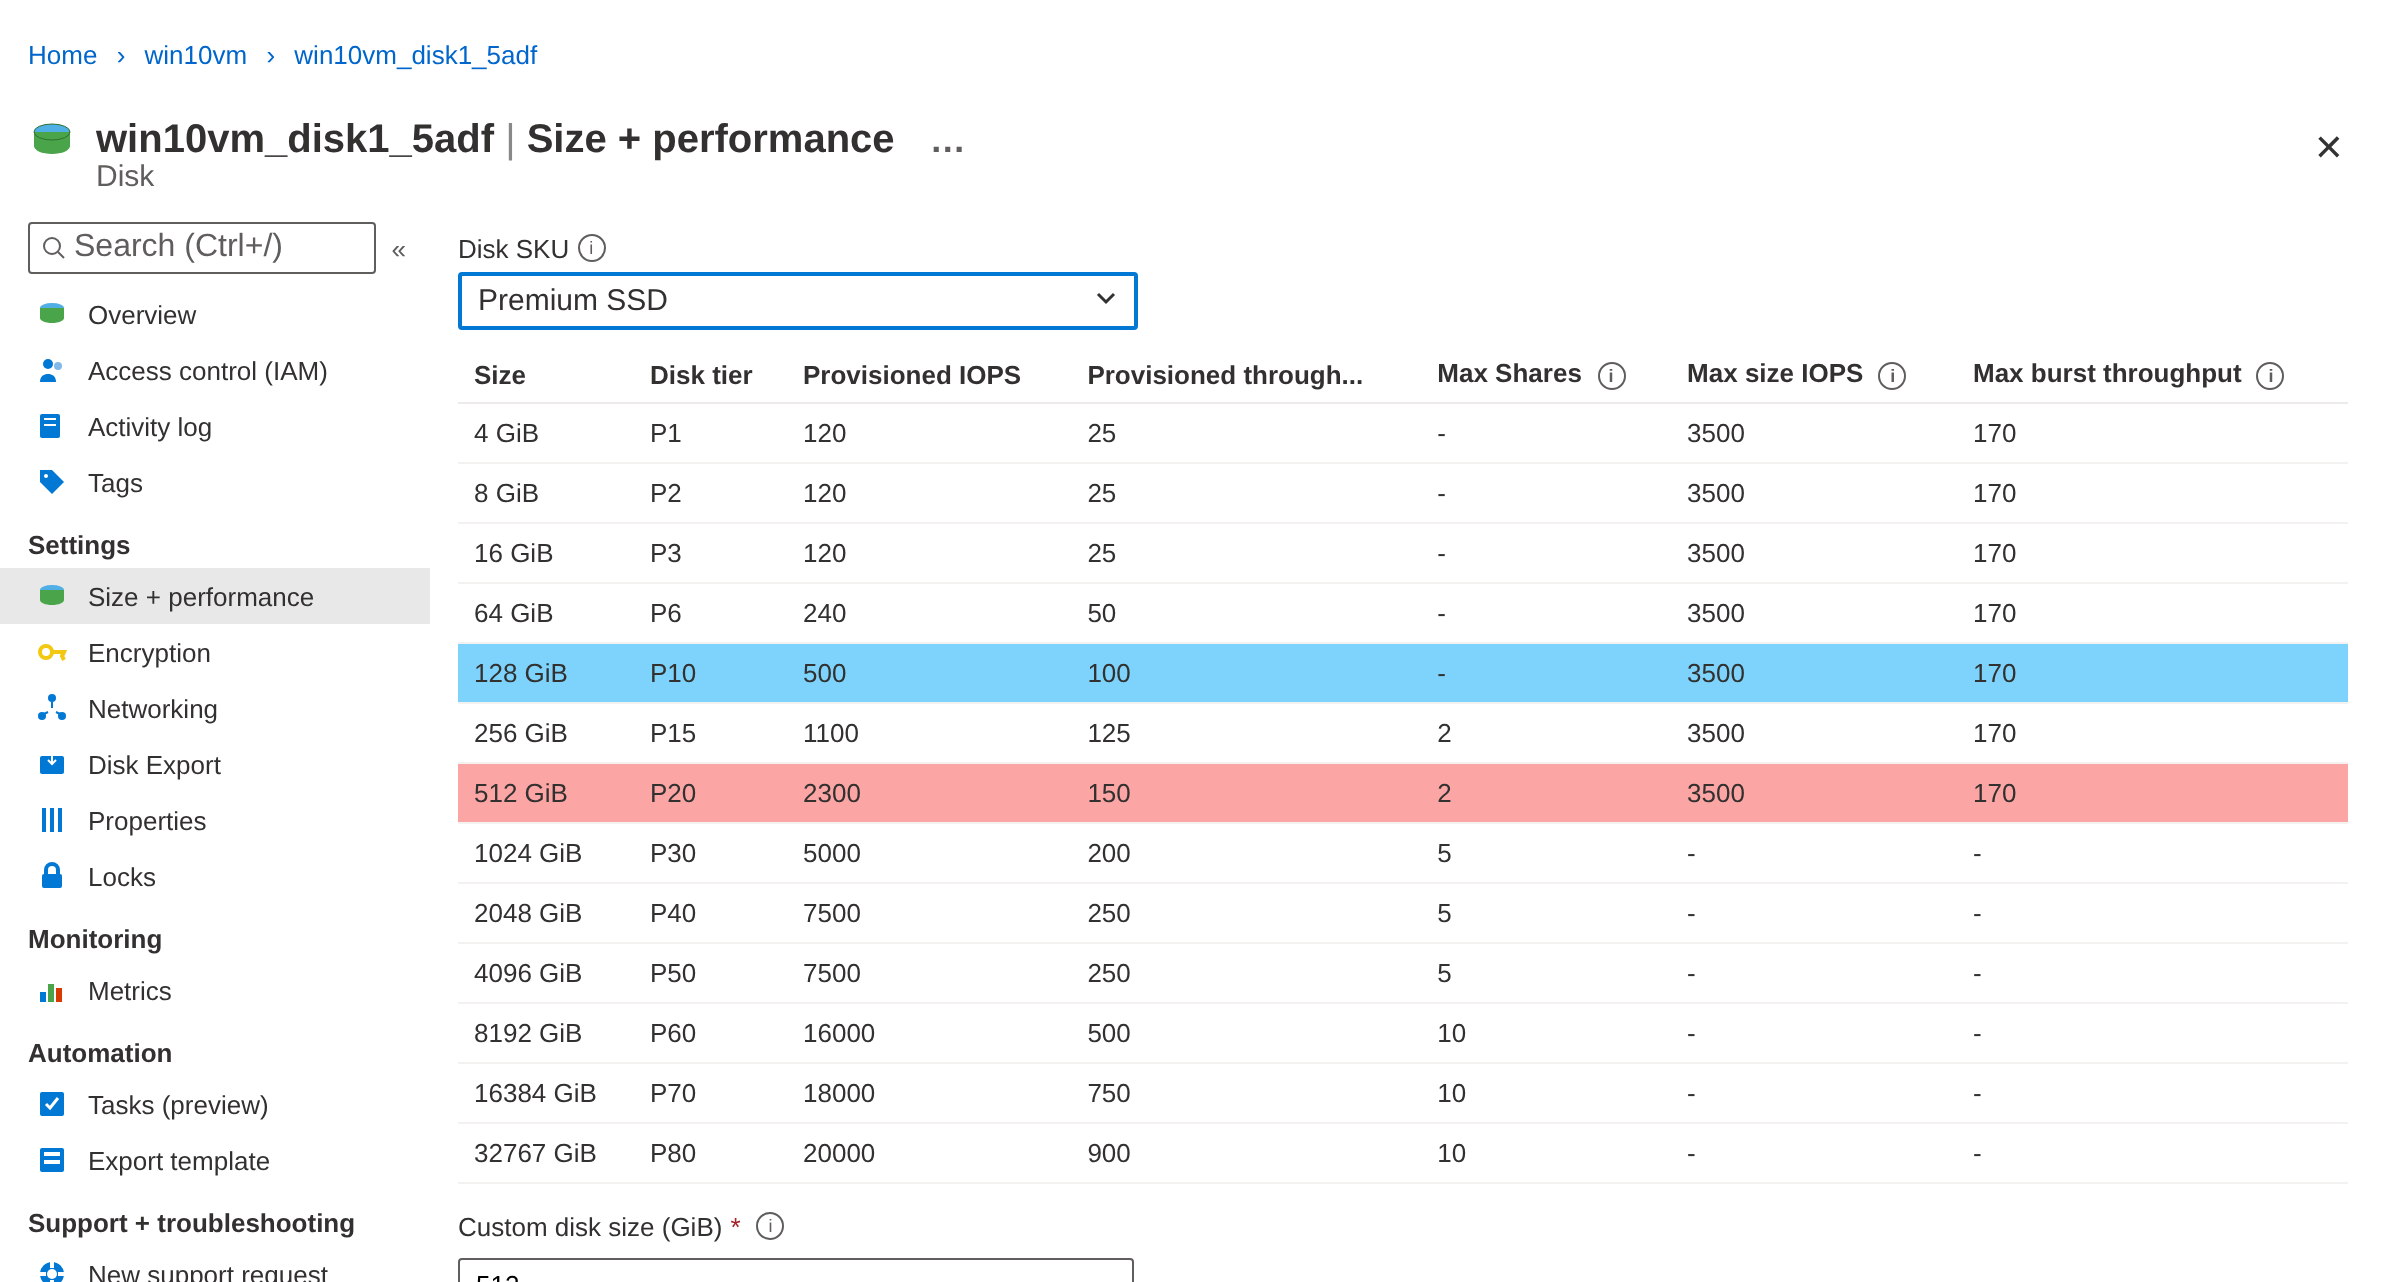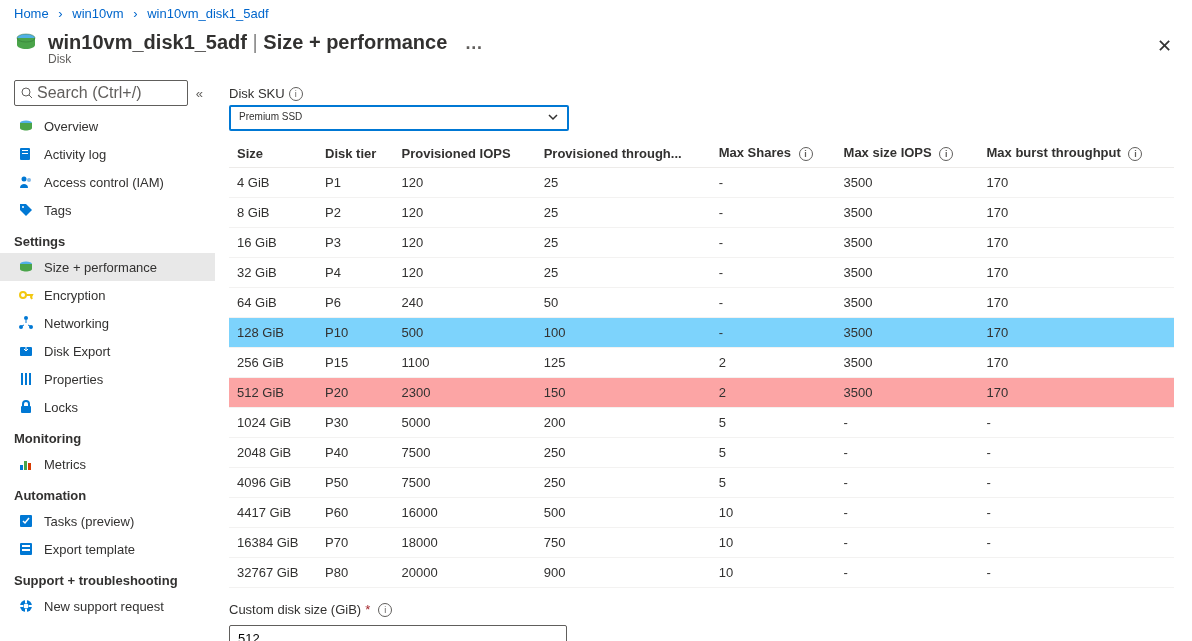--- a/index.html
+++ b/index.html
@@ -1,40 +1,40 @@
 <!DOCTYPE html>
 <html><head>
 <meta charset="utf-8">
 <style>
 html,body{margin:0;padding:0;font-family:"Segoe UI",Arial,sans-serif;font-size:13px;color:#323130;background:#fff;width:1192px}
 a{color:#0066cc;text-decoration:none}
-.breadcrumb{padding:6px 14px;font-size:13px}
+.breadcrumb{padding:20px 14px;font-size:13px}
 .breadcrumb .sep{margin:0 6px;color:#0066cc}
 .header{display:flex;align-items:flex-start;padding:4px 14px 10px 14px;position:relative}
 .header .disk-icon{margin-right:10px}
 .header h1{margin:0;font-size:20px;font-weight:600}
-.header .sub{font-size:12px;color:#605e5c;margin-top:-2px}
+.header .sub{font-size:15px;color:#605e5c;margin-top:-2px}
 .header .pipe{font-weight:400;color:#888}
 .header .dots{margin-left:12px;color:#605e5c;font-size:18px;line-height:20px}
 .close-x{position:absolute;right:20px;top:8px;font-size:18px;color:#333;cursor:pointer}
 .body{display:flex}
 .sidebar{width:215px;flex:none;padding:4px 0 10px 0}
 .search-row{display:flex;align-items:center;padding:0 12px 6px 14px}
 .search-box{flex:1;border:1px solid #605e5c;border-radius:2px;display:flex;align-items:center;padding:3px 6px;font-size:16px;color:#605e5c}
 .search-box svg{margin-right:4px;flex:none}
 .collapse-btn{margin-left:8px;color:#605e5c;cursor:pointer;font-size:13px}
 .nav-item{display:flex;align-items:center;padding:6px 12px 6px 18px;cursor:pointer;font-size:13px}
 .nav-item.selected{background:#e8e8e8}
 .nav-item .ico{width:16px;height:16px;margin-right:10px;flex:none;display:flex;align-items:center;justify-content:center}
 .nav-section{padding:10px 12px 4px 14px;font-weight:600;font-size:13px}
 .main{flex:1;padding:10px 14px 0 14px;position:relative;min-width:0}
-.label{font-size:13px;margin-bottom:4px;display:flex;align-items:flex-end}
+.label{font-size:13px;margin-bottom:4px;display:flex;align-items:flex-start}
 .label .req{color:#a4262c;margin:0 4px}
 .info-icon{display:inline-flex;width:12px;height:12px;border:1px solid #605e5c;border-radius:50%;font-size:9px;align-items:center;justify-content:center;color:#605e5c;margin-left:4px}
-.select{border:2px solid #0078d4;border-radius:2px;width:320px;padding:4px 8px;display:flex;justify-content:space-between;align-items:flex-start;font-size:10px;margin-bottom:8px}
+.select{border:2px solid #0078d4;border-radius:2px;width:320px;padding:4px 8px;display:flex;justify-content:space-between;align-items:flex-end;font-size:15px;margin-bottom:8px}
 .table{width:945px;border-collapse:collapse;font-size:13px}
 .table th{text-align:left;font-weight:700;padding:6px 8px;border-bottom:1px solid #edebe9;white-space:nowrap}
 .table td{padding:7px 8px;border-bottom:1px solid #f3f2f1}
 .table tr.sel td{background:#fca5a5}
 .table tr.hov td{background:#7dd3fc}
 .input{border:1px solid #605e5c;border-radius:2px;width:320px;padding:5px 8px;font-size:13px;margin-top:4px}
 </style>
 </head>
 <body>
 
@@ -84,36 +84,36 @@
             <svg width="16" height="16">
               <ellipse cx="8" cy="5" rx="6" ry="2.5" fill="#50b0e6"></ellipse>
               <path d="M2 5v5c0 1.4 2.7 2.5 6 2.5s6-1.1 6-2.5V5" fill="#4aa44a"></path>
             </svg>
           </span>
           <span>Overview</span>
         </div>
         <div class="nav-item">
           <span class="ico">
             <svg width="16" height="16">
+              <circle cx="6" cy="5" r="2.5" fill="#0078d4"></circle>
+              <path d="M2 14c0-3 2-4 4-4s4 1 4 4" fill="#0078d4"></path>
+              <circle cx="11" cy="6" r="2" fill="#83b9e8"></circle>
+            </svg>
+          </span>
+          <span>Access control (IAM)</span>
+        </div>
+        <div class="nav-item">
+          <span class="ico">
+            <svg width="16" height="16">
               <rect x="2" y="2" width="10" height="12" rx="1" fill="#0078d4"></rect>
               <rect x="4" y="4" width="6" height="1" fill="#fff"></rect>
               <rect x="4" y="7" width="6" height="1" fill="#fff"></rect>
             </svg>
           </span>
           <span>Activity log</span>
-        </div>
-        <div class="nav-item">
-          <span class="ico">
-            <svg width="16" height="16">
-              <circle cx="6" cy="5" r="2.5" fill="#0078d4"></circle>
-              <path d="M2 14c0-3 2-4 4-4s4 1 4 4" fill="#0078d4"></path>
-              <circle cx="11" cy="6" r="2" fill="#83b9e8"></circle>
-            </svg>
-          </span>
-          <span>Access control (IAM)</span>
         </div>
         <div class="nav-item">
           <span class="ico">
             <svg width="16" height="16">
               <path d="M2 2h6l6 6-6 6-6-6z" fill="#0078d4"></path>
               <circle cx="5" cy="5" r="1" fill="#fff"></circle>
             </svg>
           </span>
           <span>Tags</span>
         </div>
@@ -268,29 +268,20 @@
           <tr>
             <td>16 GiB</td>
             <td>P3</td>
             <td>120</td>
             <td>25</td>
             <td>-</td>
             <td>3500</td>
             <td>170</td>
           </tr>
           <tr>
-            <td>32 GiB</td>
-            <td>P4</td>
-            <td>120</td>
-            <td>25</td>
-            <td>-</td>
-            <td>3500</td>
-            <td>170</td>
-          </tr>
-          <tr>
             <td>64 GiB</td>
             <td>P6</td>
             <td>240</td>
             <td>50</td>
             <td>-</td>
             <td>3500</td>
             <td>170</td>
           </tr>
           <tr class="hov">
             <td>128 GiB</td>
@@ -340,21 +331,21 @@
           <tr>
             <td>4096 GiB</td>
             <td>P50</td>
             <td>7500</td>
             <td>250</td>
             <td>5</td>
             <td>-</td>
             <td>-</td>
           </tr>
           <tr>
-            <td>4417 GiB</td>
+            <td>8192 GiB</td>
             <td>P60</td>
             <td>16000</td>
             <td>500</td>
             <td>10</td>
             <td>-</td>
             <td>-</td>
           </tr>
           <tr>
             <td>16384 GiB</td>
             <td>P70</td>

